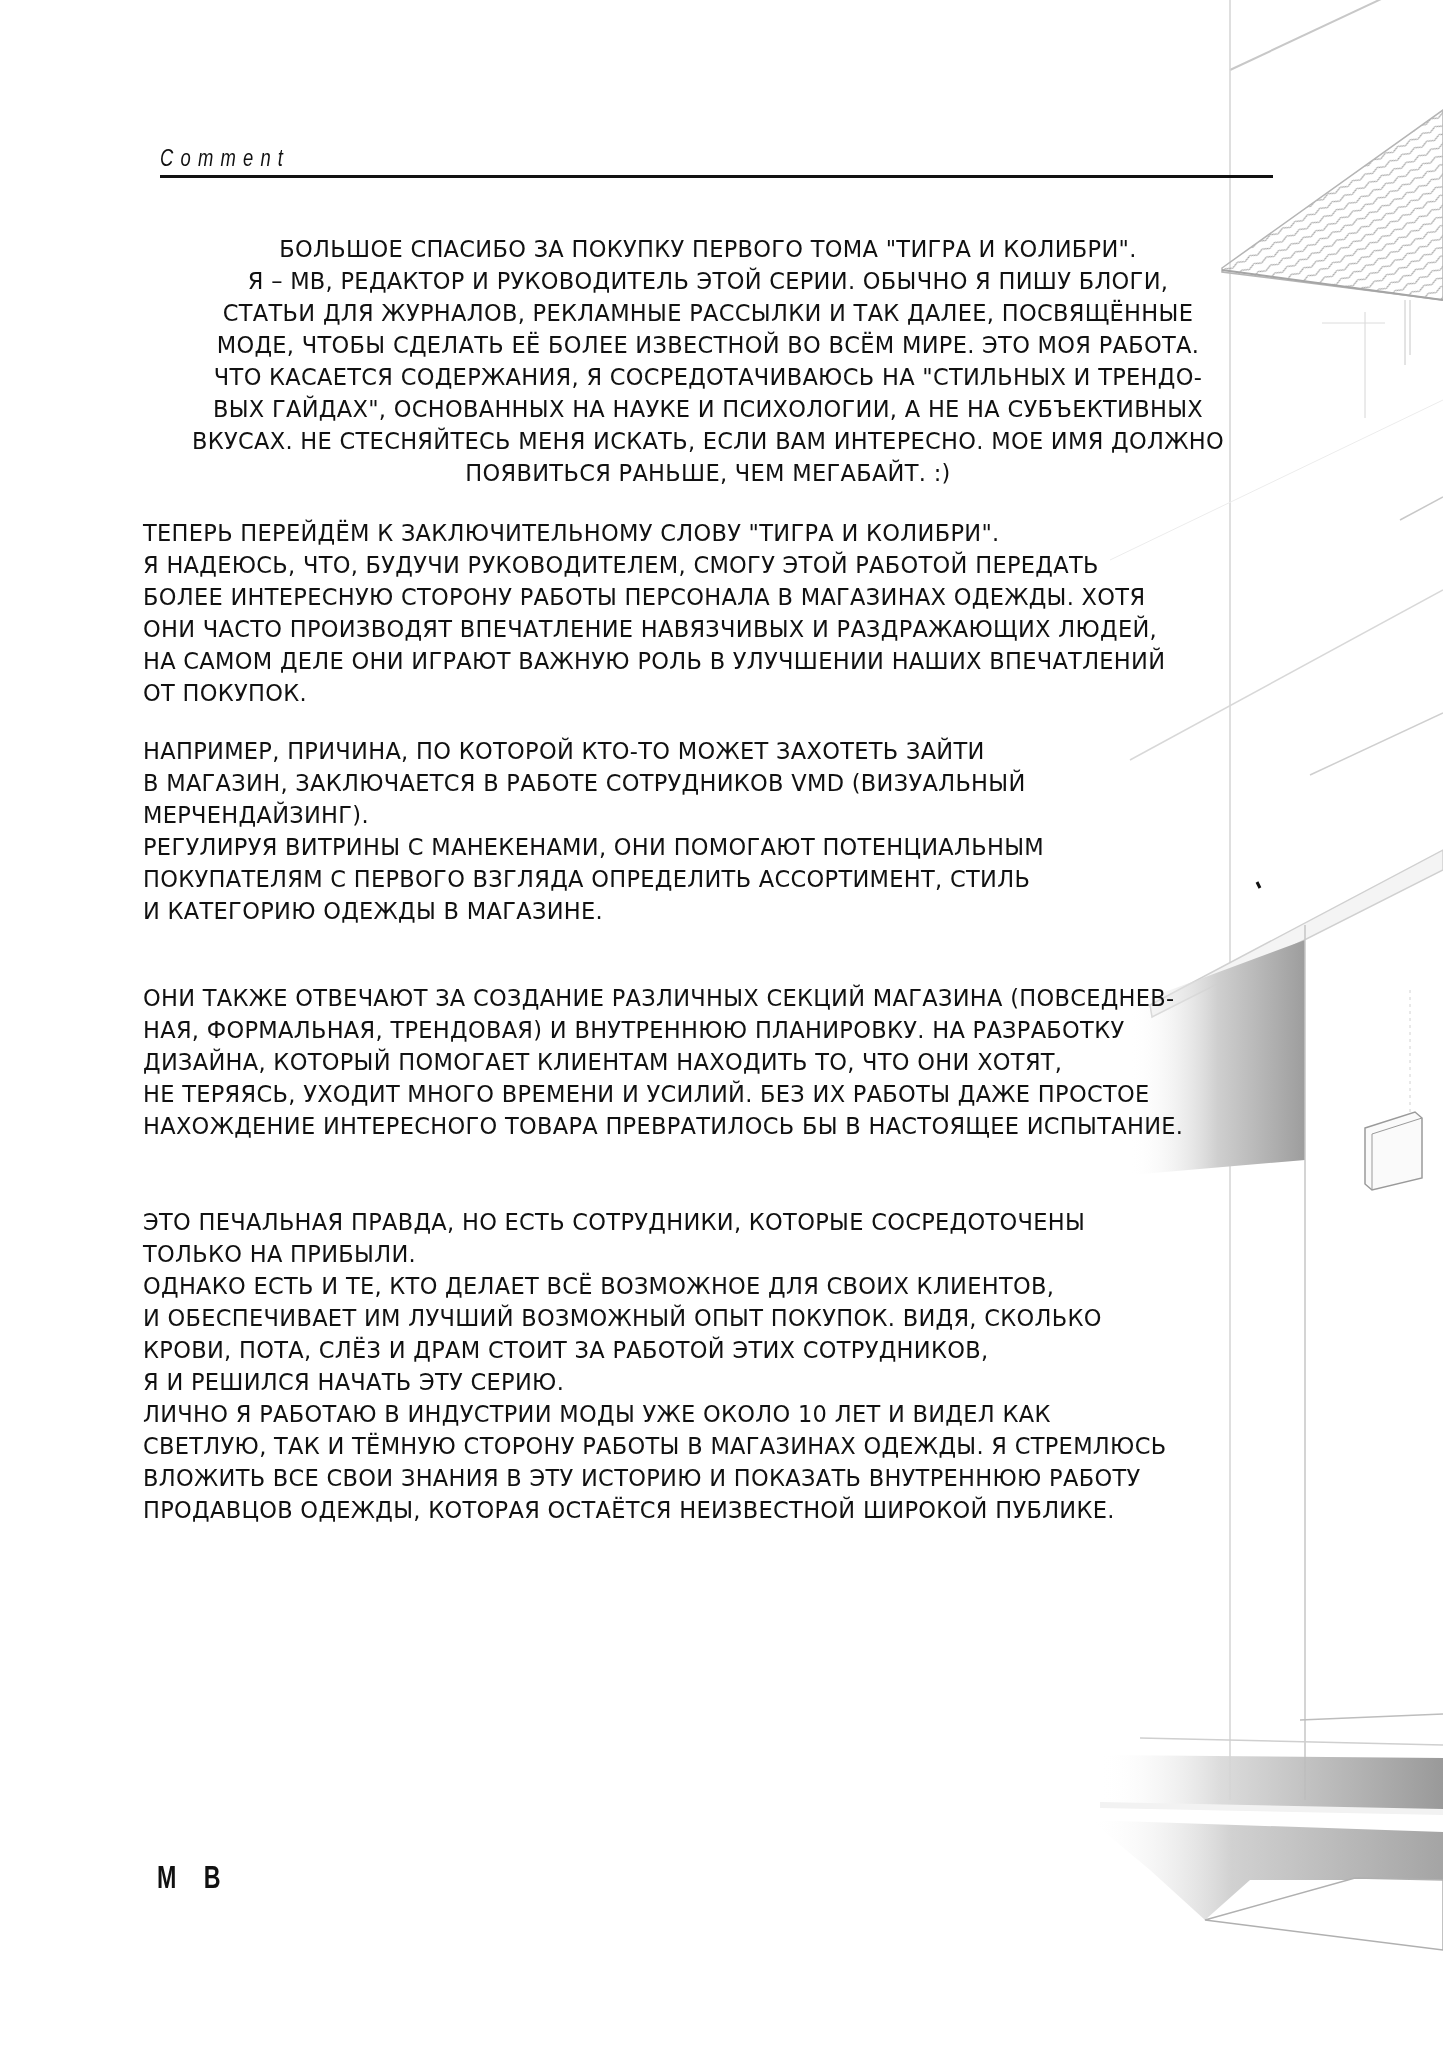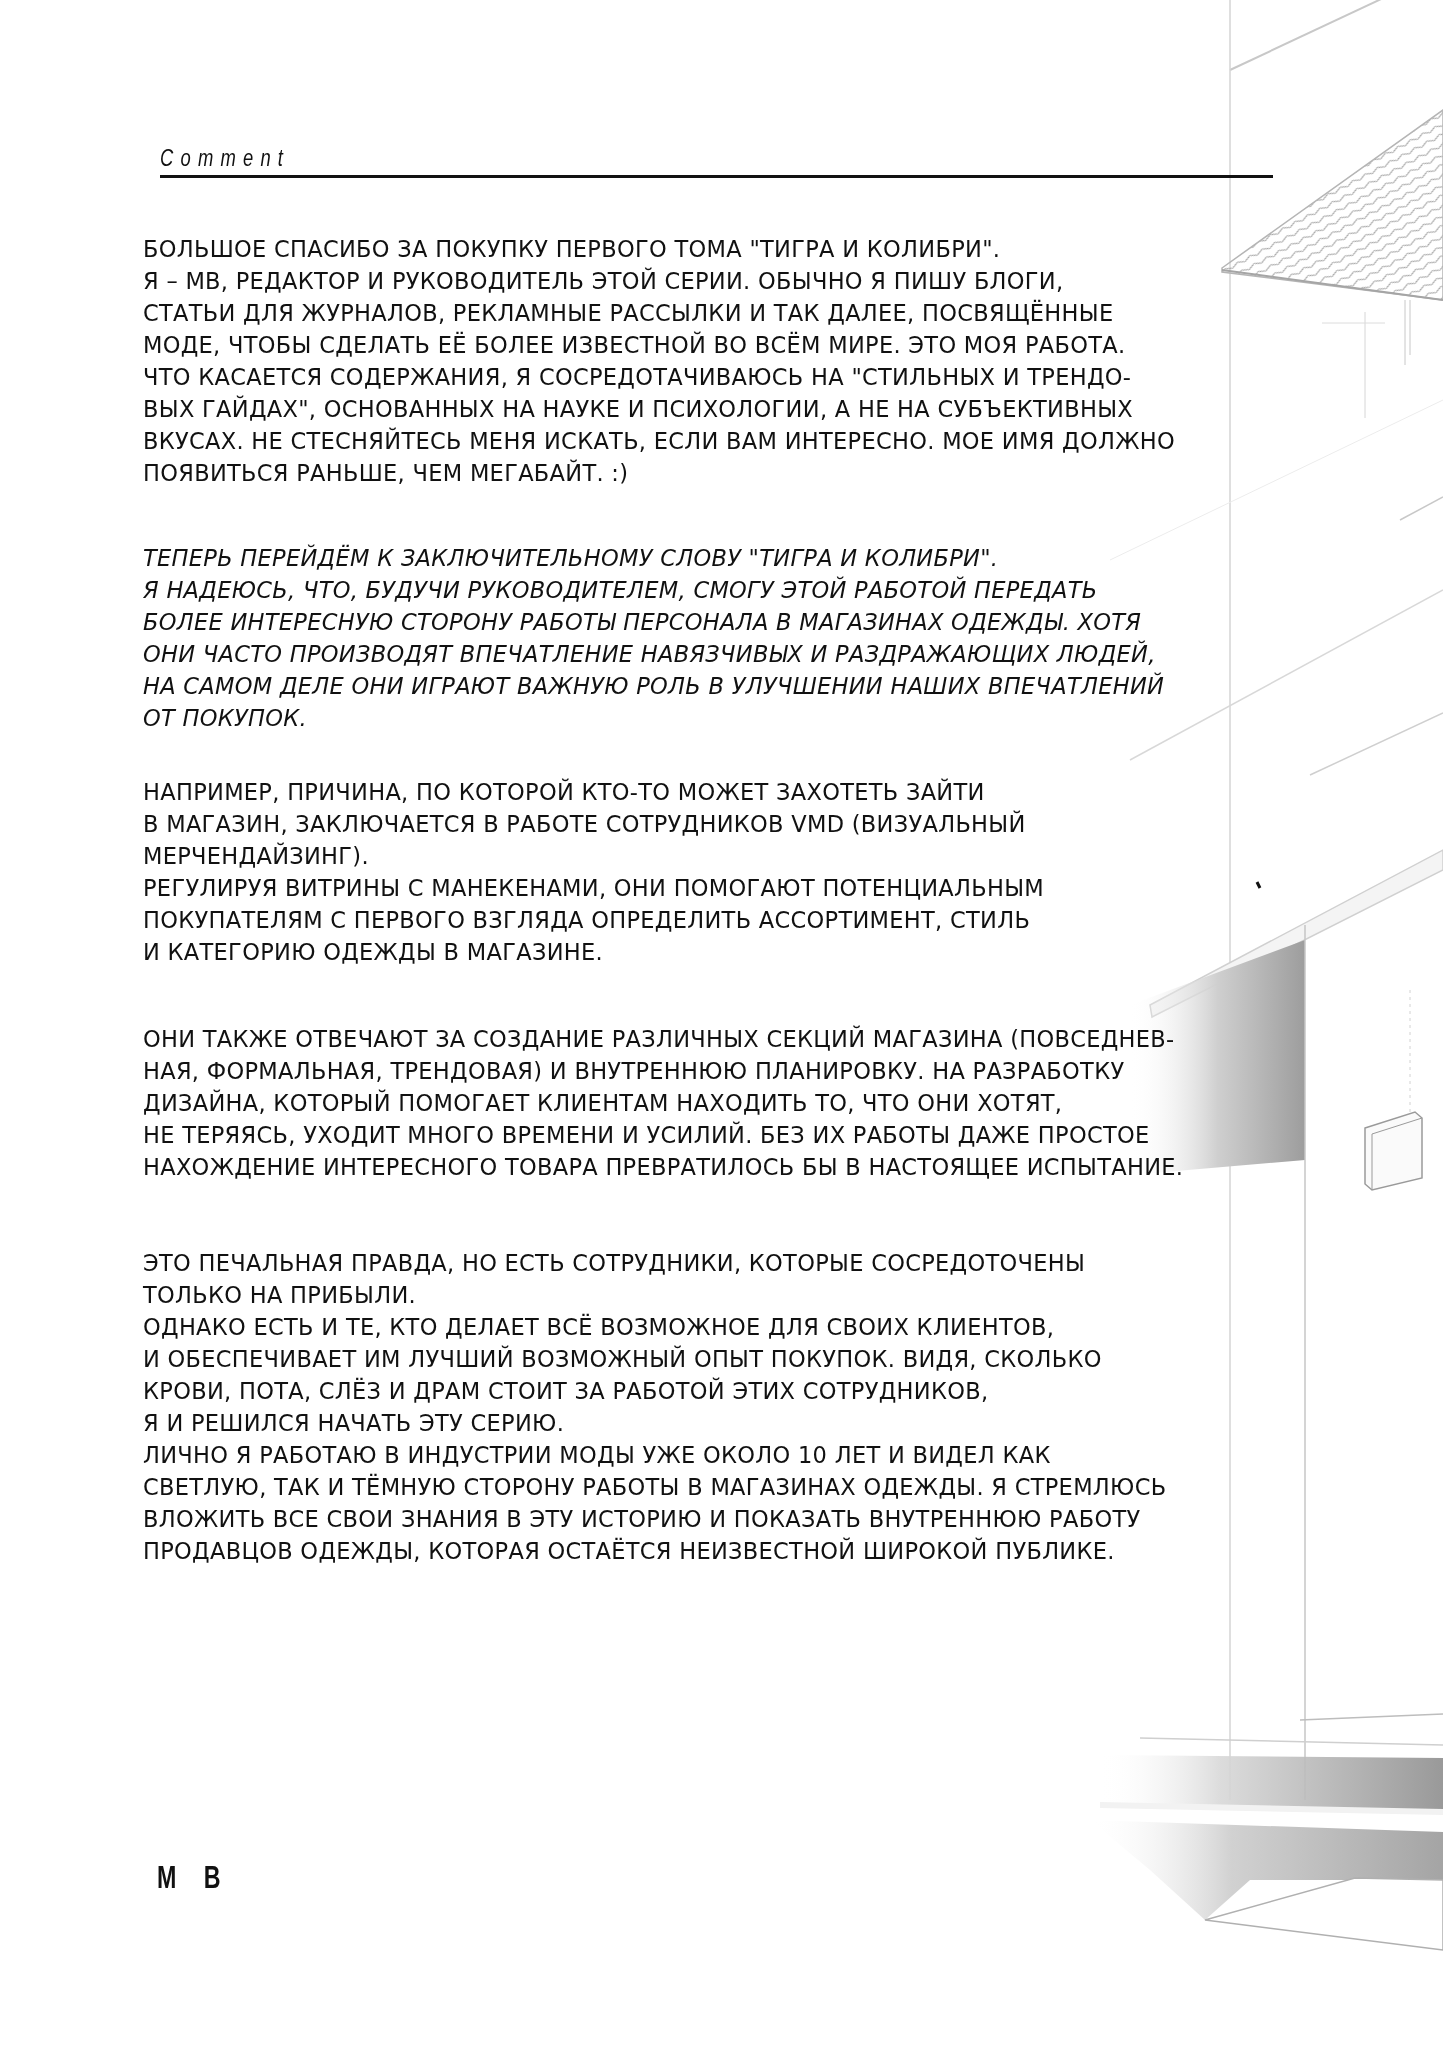--- a/index.html
+++ b/index.html
@@ -18,22 +18,22 @@
   .header-rule { position: absolute; left: 0; top: 30px; width: 1113px; height: 3px; background: #111; }
 
   .body-text { position: absolute; left: 143px; top: 233px; width: 1130px; z-index: 2; }
   .para {
     margin: 0;
     font-family: "DejaVu Sans", sans-serif;
     font-size: 22.5px; line-height: 32px; color: #111;
     text-transform: uppercase; letter-spacing: 0.3px;
     white-space: pre-line;
   }
-  .para-1 { margin-bottom: 53px; }
-  .para-2 { margin-bottom: 42px; font-style: italic; }
+  .para-1 { margin-bottom: 28px; text-align: center; }
+  .para-2 { margin-bottom: 26px; }
   .para-3 { margin-bottom: 55px; }
   .para-4 { margin-bottom: 64px; }
   .para-5 { margin-bottom: 50px; }
 
   .signature {
     position: absolute; left: 157px; top: 1860px; z-index: 2;
     font-family: "Liberation Sans", sans-serif; font-weight: bold;
     font-size: 31px; letter-spacing: 14px; color: #111; transform: scaleX(0.75); transform-origin: left;
   }
 </style>

